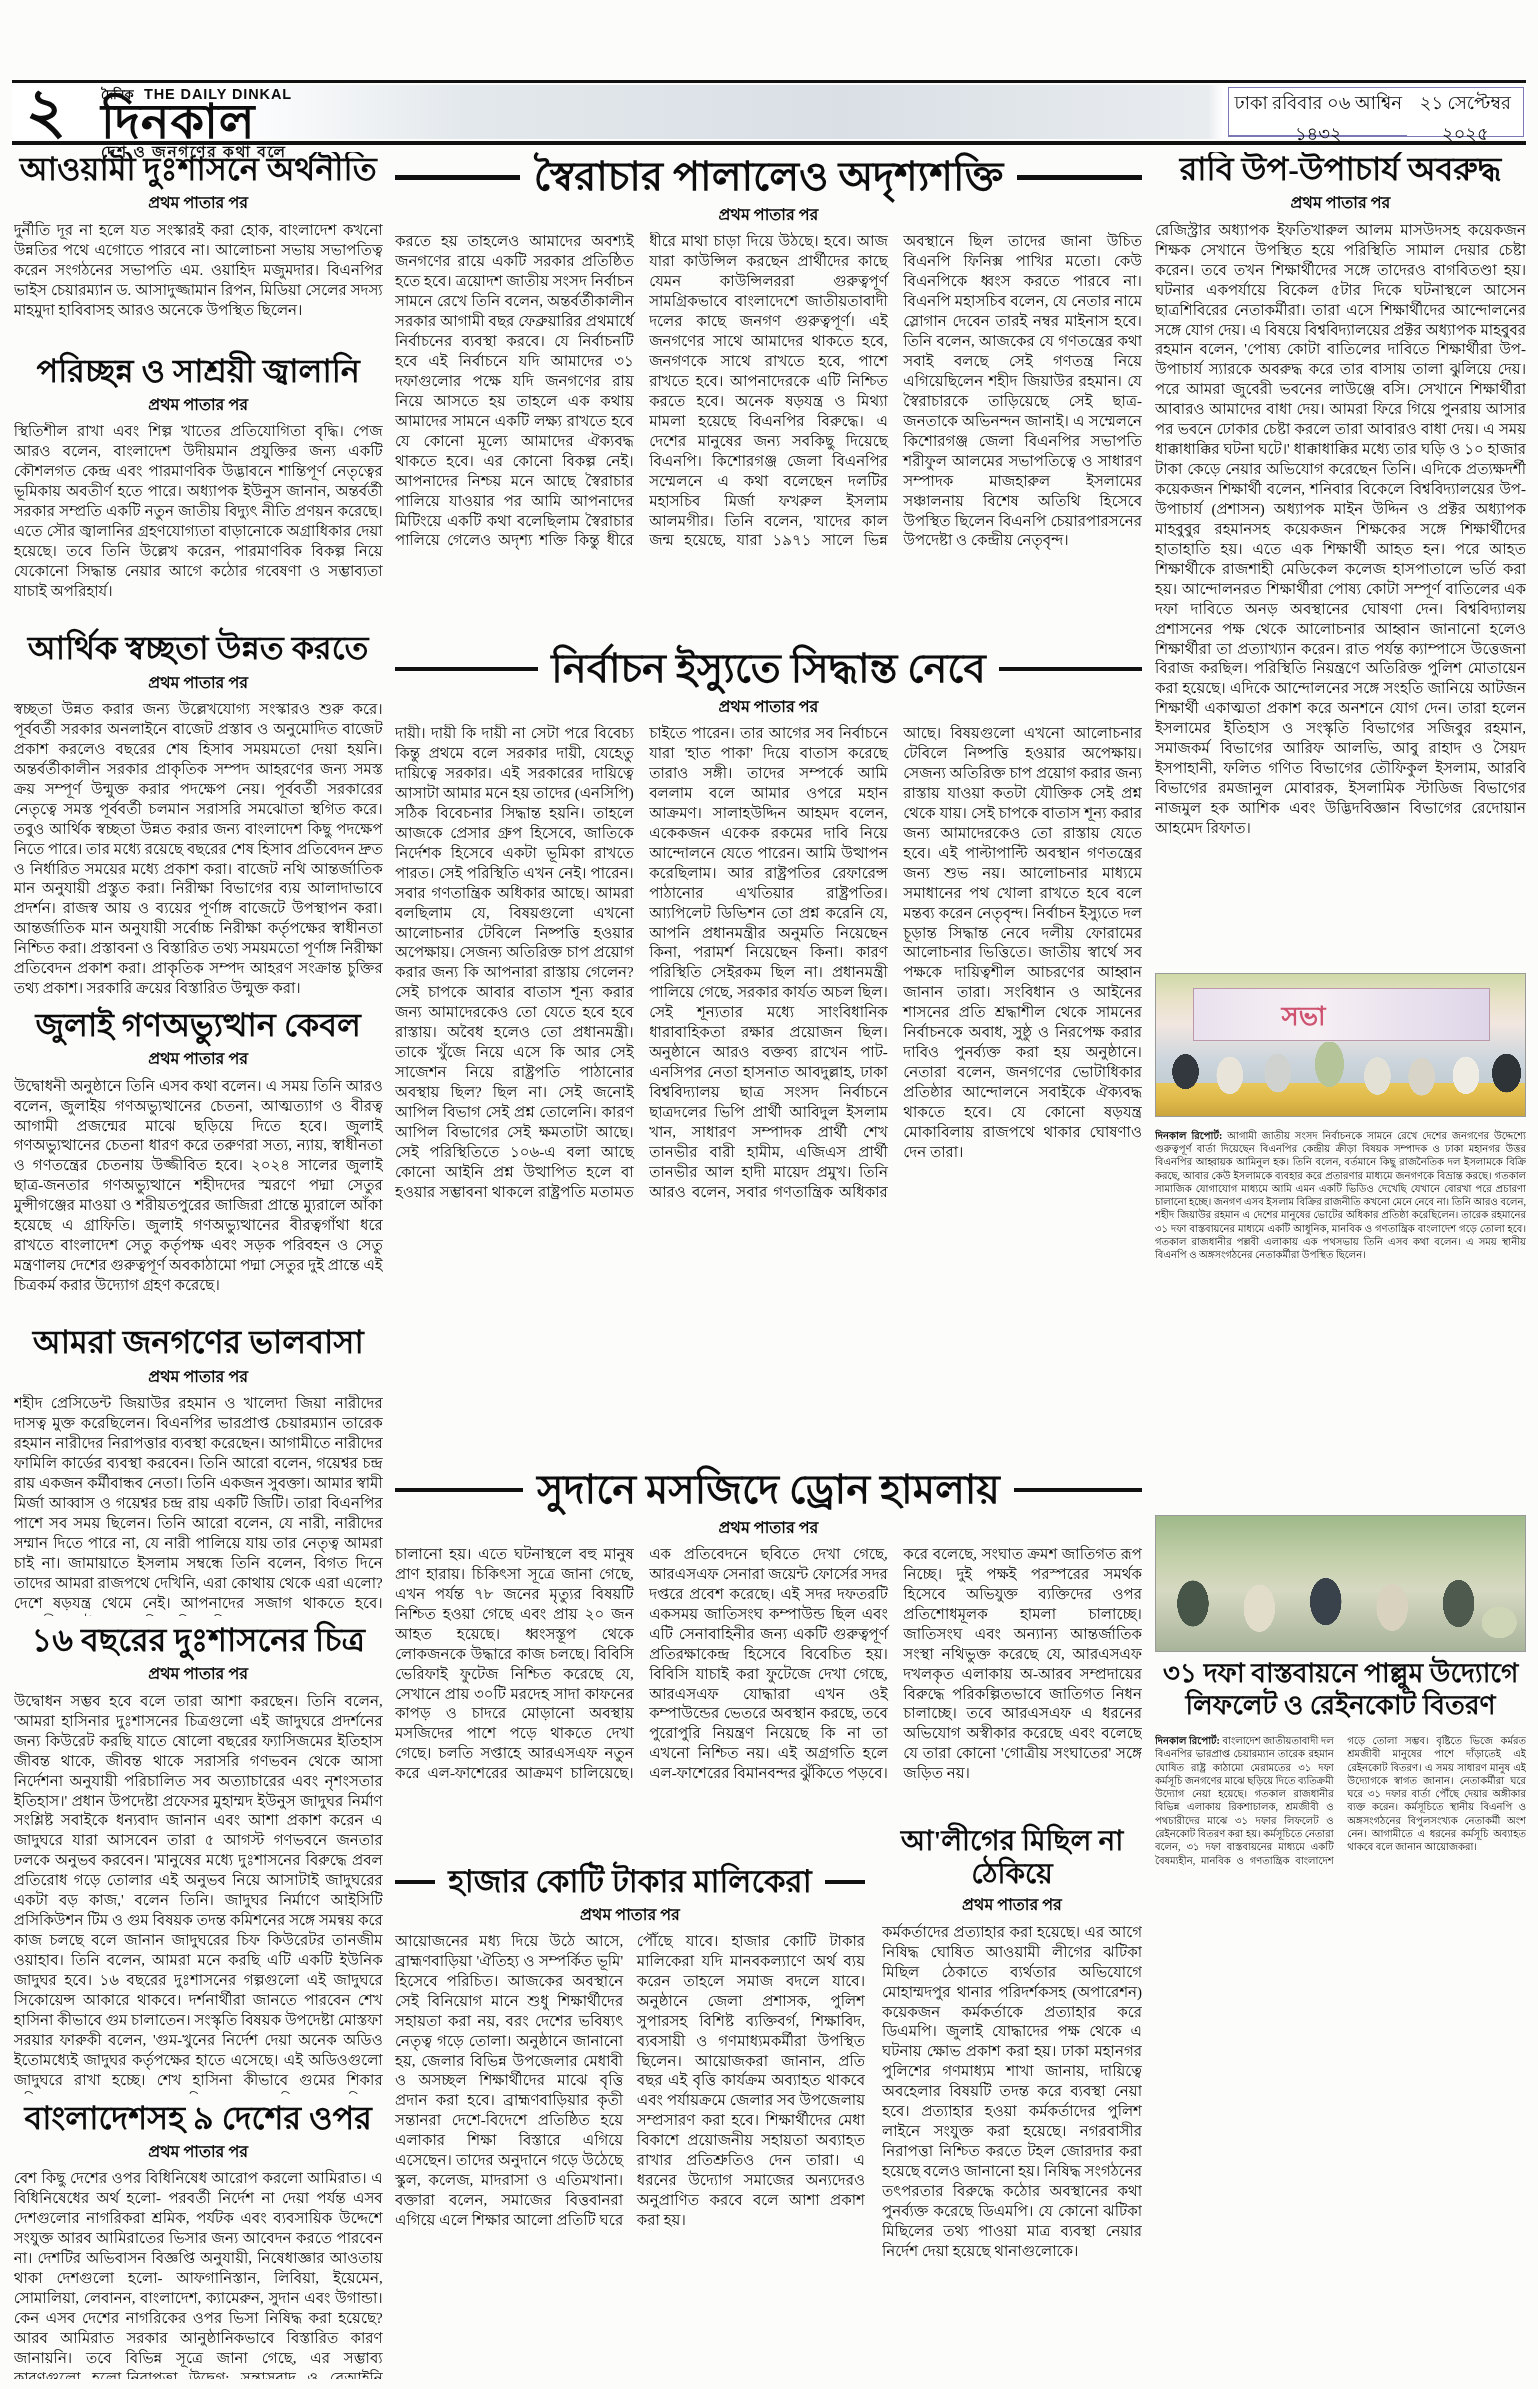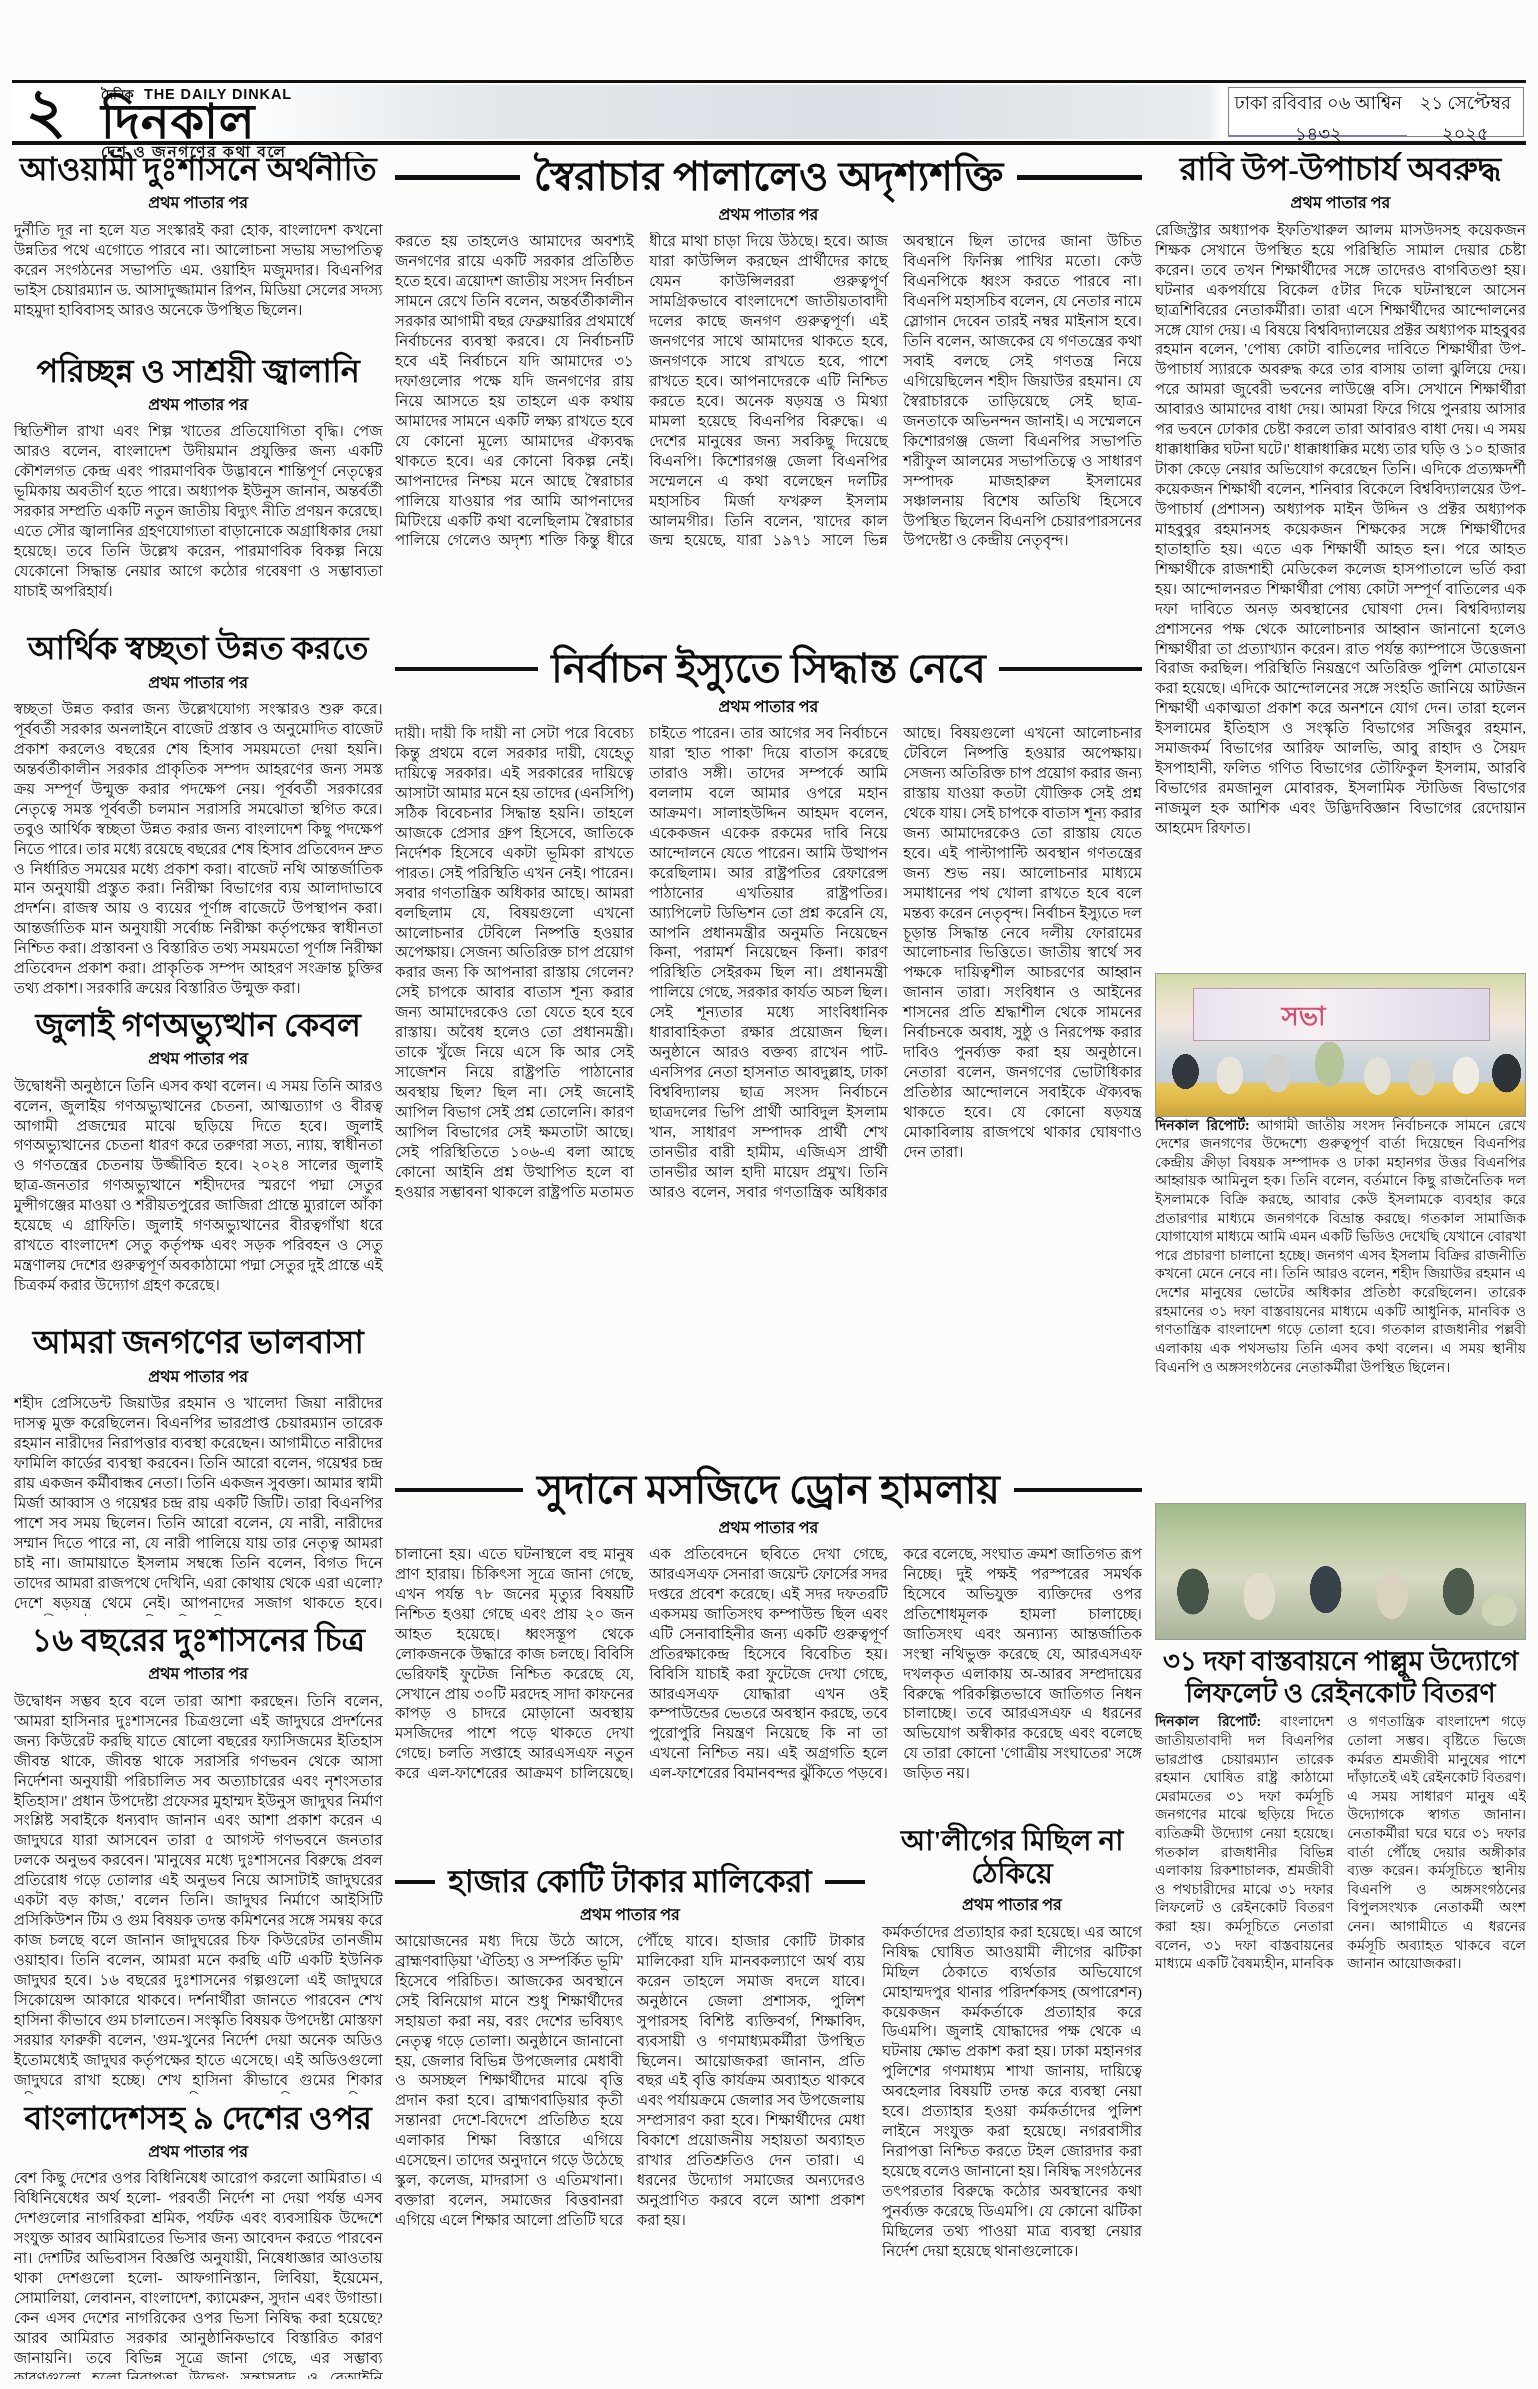--- a/index.html
+++ b/index.html
@@ -63,21 +63,21 @@
   .photo2 .crowd2{position:absolute;bottom:0;left:0;width:100%;height:70%;
          background:
           radial-gradient(ellipse 26px 38px at 10% 50%, #475548 60%, transparent 61%),
           radial-gradient(ellipse 26px 39px at 28% 55%, #e2ddca 60%, transparent 61%),
           radial-gradient(ellipse 26px 39px at 46% 48%, #39424a 60%, transparent 61%),
           radial-gradient(ellipse 26px 39px at 64% 54%, #d8d2be 60%, transparent 61%),
           radial-gradient(ellipse 26px 39px at 82% 50%, #4e5a4e 60%, transparent 61%),
           radial-gradient(ellipse 29px 26px at 93% 70%, #cfd6b8 60%, transparent 61%);}
   .megahead{font-size:42px;font-weight:800;text-align:center;line-height:1.14;margin:6.8px 0 3.4px;}
   .campagnhead{font-size:26.5px;font-weight:800;text-align:center;line-height:1.2;margin:6.8px 0 3.4px;}
-  .rc-body{font-size:14px;line-height:1.33;text-align:justify;overflow:hidden;}
+  .rc-body{font-size:10px;line-height:1.33;text-align:justify;overflow:hidden;margin-top:12px;}
 </style>
 </head>
 <body>
 
 <div class="page">
 
   <div class="toprule"></div>
 
   <div class="header">
     <div class="pagenum">২</div>

